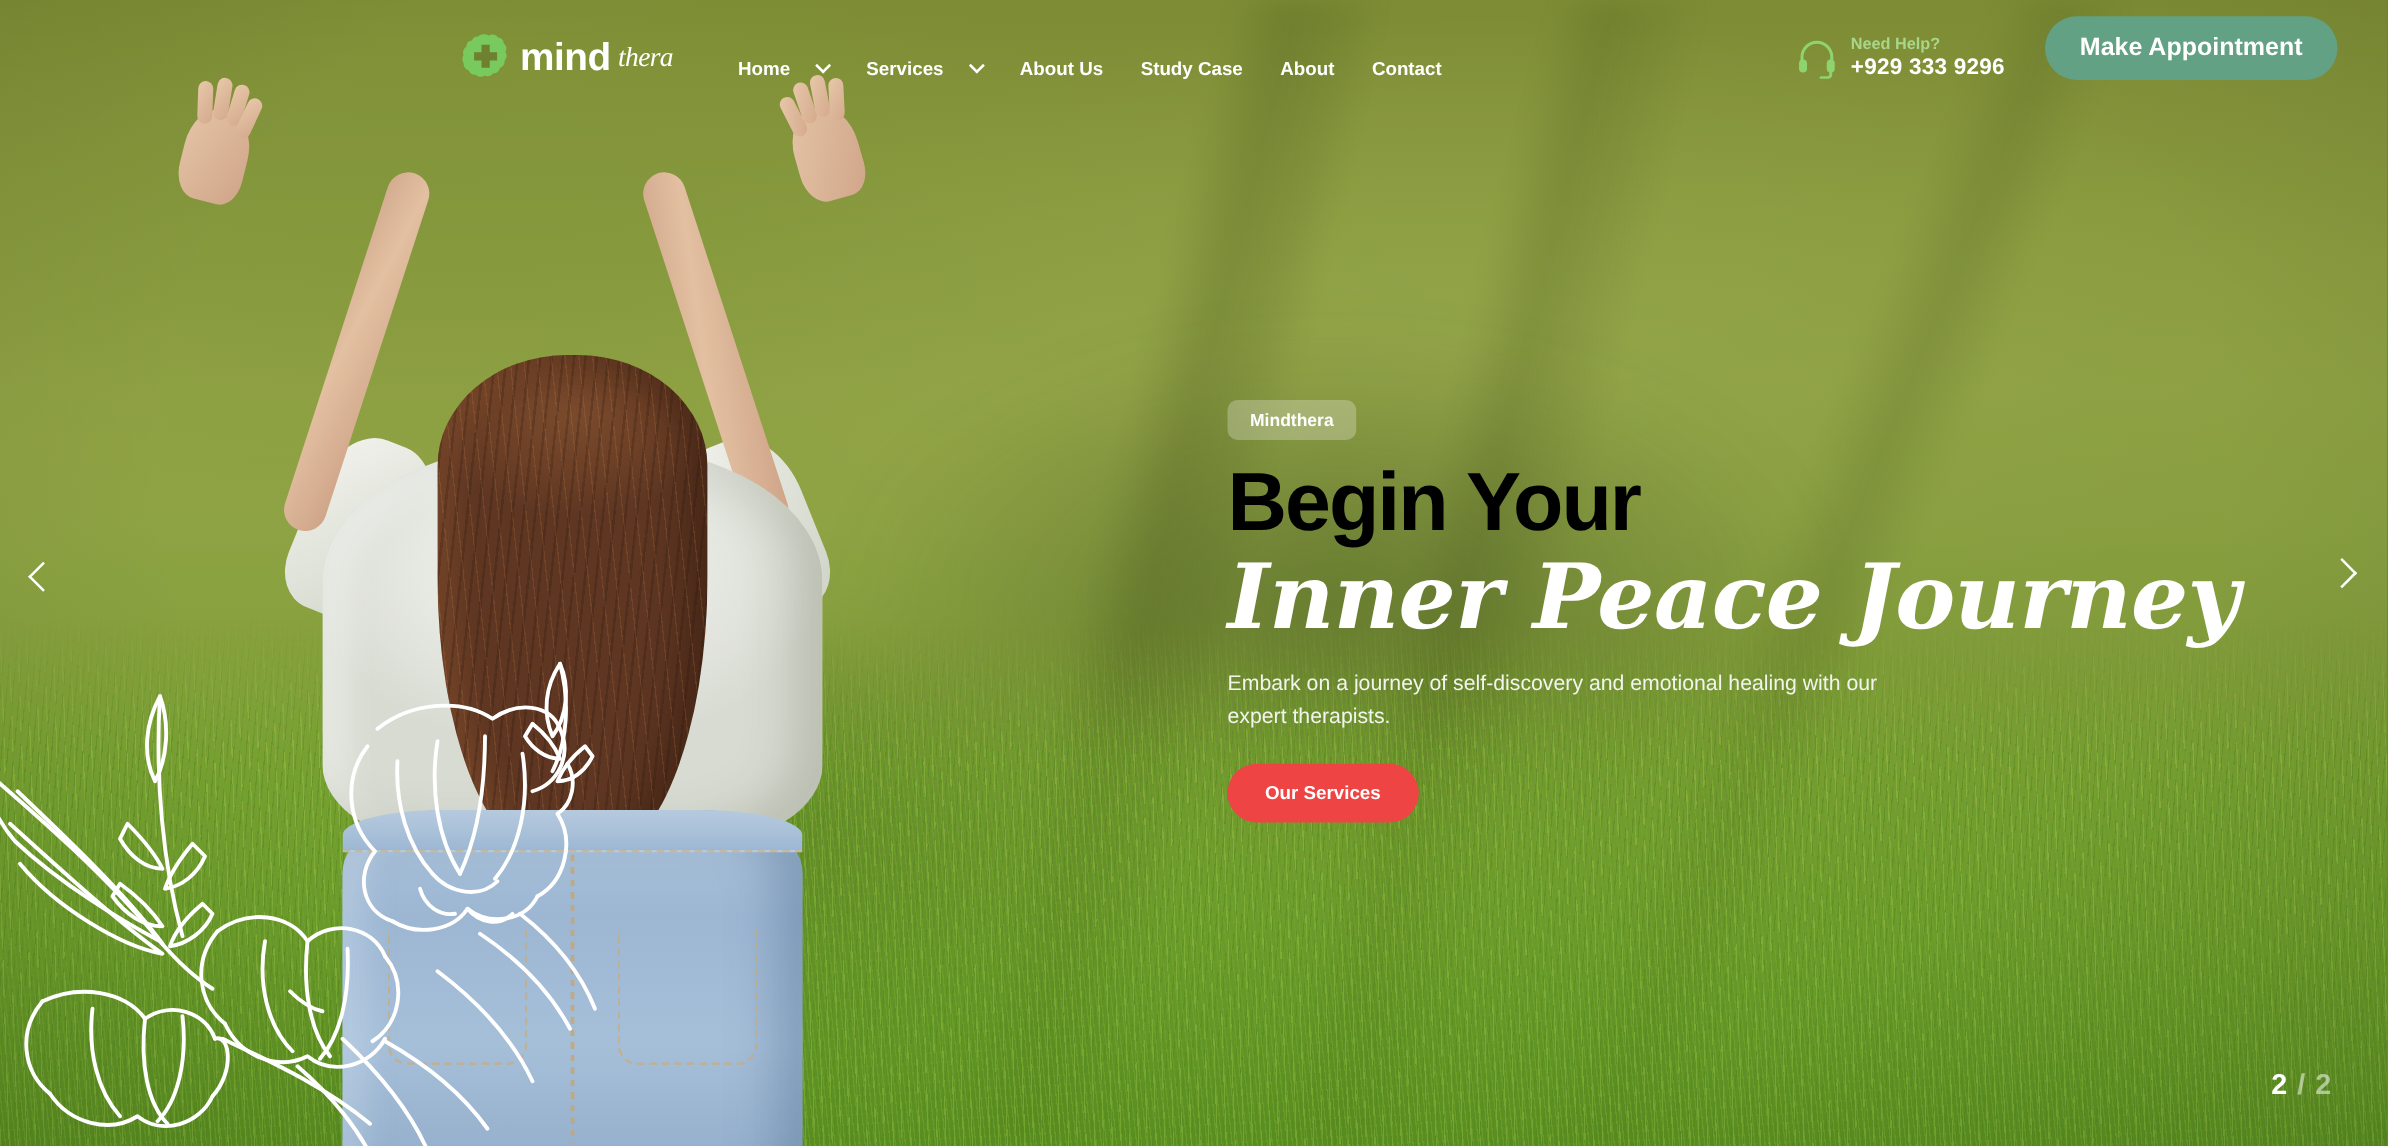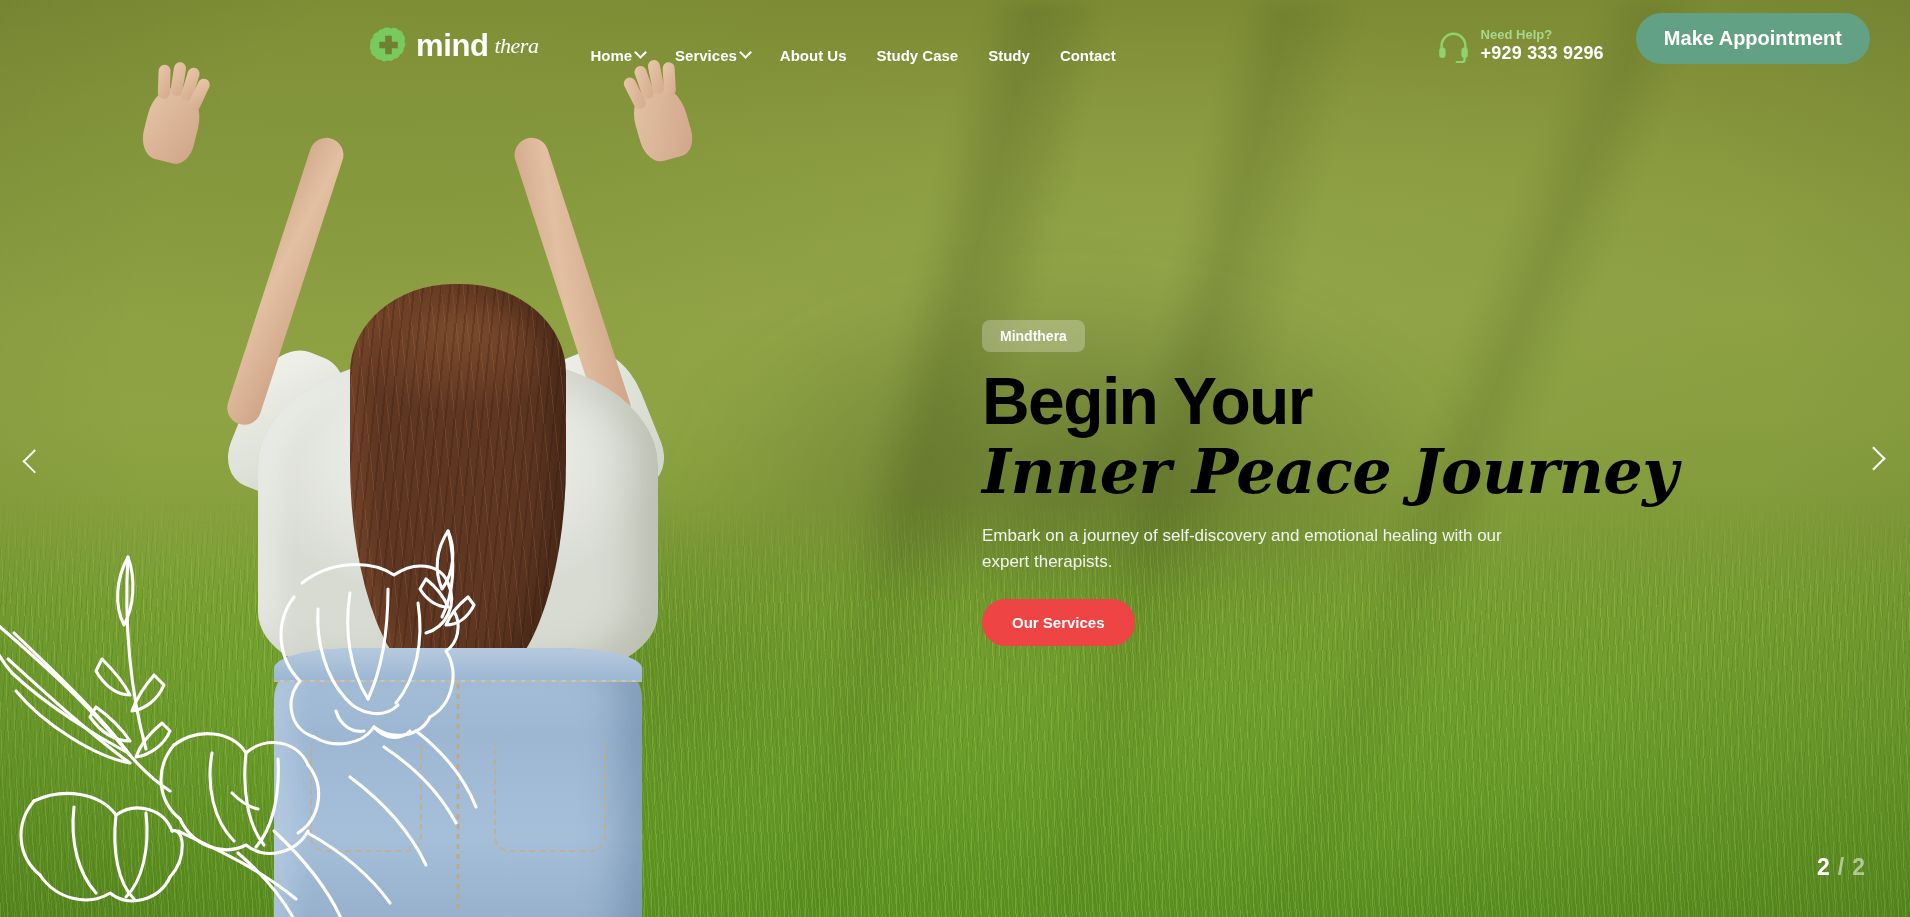--- a/index.html
+++ b/index.html
@@ -179,21 +179,21 @@
   }
   #logo { display:flex; align-items:center; gap:9px; margin-left:370px; }
   #logo svg { display:block; }
   .logo-word { font-size:31px; font-weight:700; color:#fff; letter-spacing:-.4px;
                line-height:1; }
   .logo-script { font-family:Liberation Serif, serif; font-style:italic;
                  font-size:22px; color:#fff; margin-left:-3px; line-height:1;
                  letter-spacing:-.5px; }
 
   #nav { display:flex; align-items:center; gap:30px; margin-left:52px; }
-  .nav-item { display:flex; align-items:center; gap:4px;
+  .nav-item { display:flex; align-items:center; gap:22px;
               color:#ffffff; font-size:15px; font-weight:700;
               cursor:pointer; white-space:nowrap; }
   .caret { width:9px; height:9px; display:inline-block;
            border-right:2px solid #fff; border-bottom:2px solid #fff;
            transform:translateY(-3px) rotate(45deg); }
 
   #help { display:flex; align-items:center; gap:11px; margin-left:auto; }
   #help-icon { width:33px; height:33px; }
   #help-text { line-height:1.15; }
   #help-label { color:#a8d68a; font-size:13px; font-weight:700; display:block; }
@@ -224,22 +224,22 @@
     margin-bottom:16px;
   }
   #title-main {
     color:#000000;
     font-size:66px; font-weight:700;
     letter-spacing:-1.6px; line-height:1.02;
   }
   #title-script {
     font-family:"DejaVu Serif", serif;
     font-style:italic; font-weight:700;
-    color:#000000;
-    font-size:62px; line-height:1.12;
+    color:#ffffff;
+    font-size:72px; line-height:1.12;
     letter-spacing:-.5px;
     margin-top:2px;
     white-space:nowrap;
   }
   #hero-desc {
     color:#f2f5ee;
     font-size:17px; line-height:1.55;
     margin-top:16px;
   }
   #cta-services {
@@ -393,21 +393,21 @@
         <span>Services</span>
         <i class="caret"></i>
       </div>
       <div class="nav-item">
         <span>About Us</span>
       </div>
       <div class="nav-item">
         <span>Study Case</span>
       </div>
       <div class="nav-item">
-        <span>Study</span>
+        <span>About</span>
       </div>
       <div class="nav-item">
         <span>Contact</span>
       </div>
     </nav>
 
     <div id="help">
       <span id="help-icon">
         <svg width="33" height="33" viewBox="0 0 33 33" fill="none" stroke="#8fd36e" stroke-width="2.4" stroke-linecap="round">
           <path d="M4.6 21.5v-5.8a11.9 11.9 0 0 1 23.8 0v5.8"></path>

